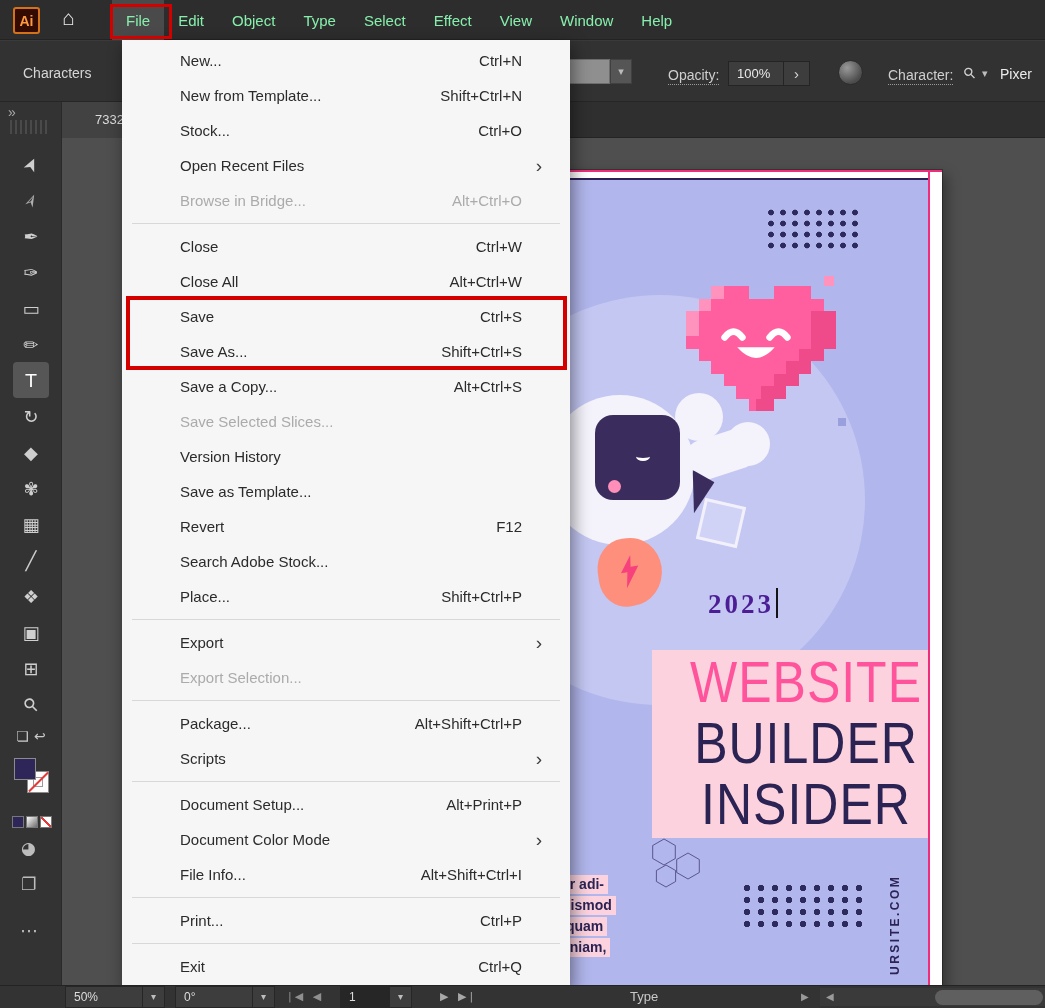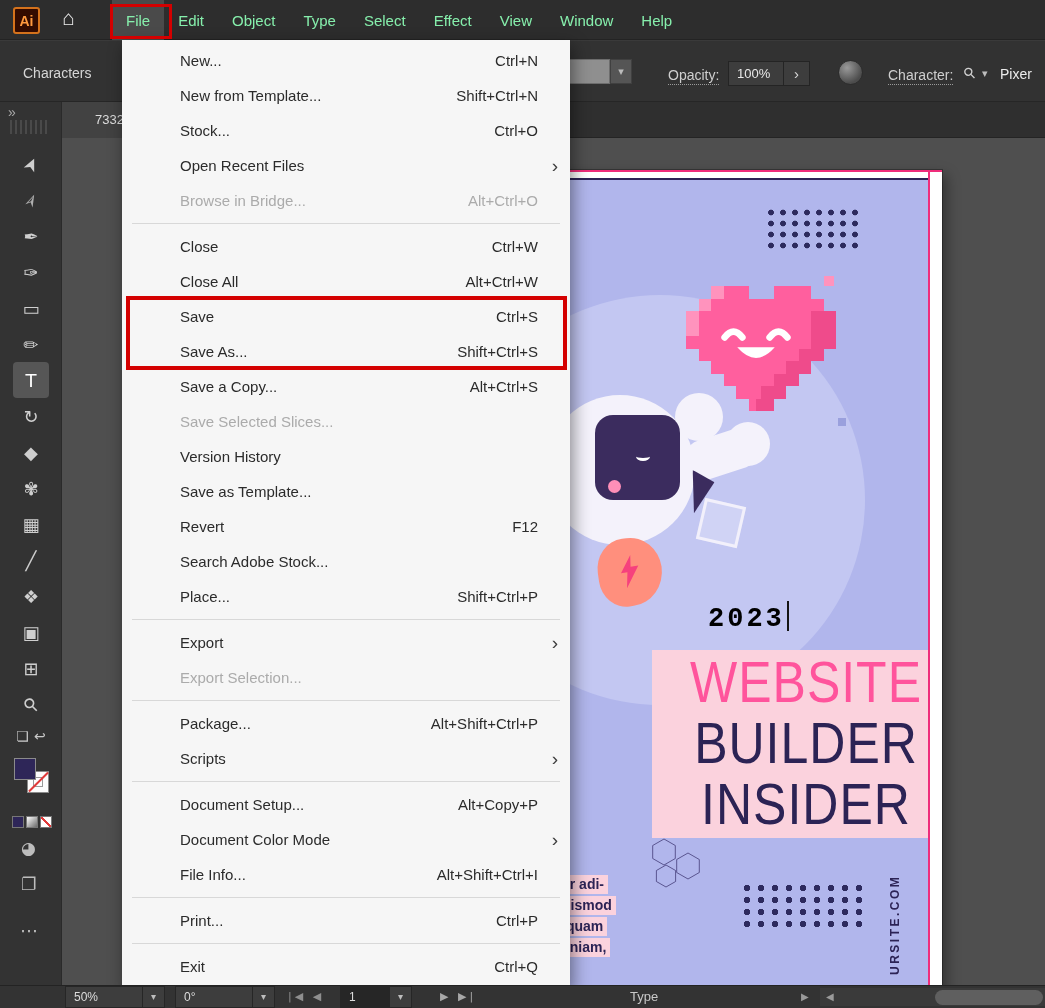--- a/index.html
+++ b/index.html
@@ -77,33 +77,33 @@
   .robot-head { position:absolute; left:95px; top:215px; width:150px; height:150px; border-radius:50%; background:#f4f2fb; }
   .robot-ear { position:absolute; left:225px; top:213px; width:48px; height:48px; border-radius:50%; background:#f4f2fb; }
   .robot-face { position:absolute; left:145px; top:235px; width:85px; height:85px; border-radius:18px; background:#3b2c5e; }
   .robot-eye { position:absolute; left:186px; top:272px; width:14px; height:9px; border-bottom:3px solid #ffffff; border-radius:50%; }
   .robot-cheek { position:absolute; left:158px; top:300px; width:13px; height:13px; border-radius:50%; background:#ff8fb8; }
   .robot-arm { position:absolute; left:233px; top:254px; width:78px; height:40px; border-radius:20px; background:#f4f2fb; transform:rotate(-18deg); }
   .robot-fist { position:absolute; left:276px; top:242px; width:44px; height:44px; border-radius:50%; background:#f4f2fb; }
   .robot-cone { position:absolute; left:233px; top:292px; width:34px; height:42px; background:#3b2c5e; clip-path:polygon(15% 0, 85% 18%, 45% 100%); transform:rotate(12deg); }
   .robot-cube { position:absolute; left:250px; top:322px; width:42px; height:42px; border:3px solid #f2f0fb; background:rgba(255,255,255,.22); transform:rotate(13deg); }
   .robot-blob { position:absolute; left:148px; top:358px; width:64px; height:68px; background:#ff8f7d; border-radius:48% 52% 55% 45%; transform:rotate(-8deg); display:flex; align-items:center; justify-content:center; }
-  .poster-year { position:absolute; left:258px; top:408px; font-family:Liberation Mono, monospace; font-weight:bold; font-size:27px; letter-spacing:3px; color:#000000;margin-top:13px; }
+  .poster-year { position:absolute; left:258px; top:408px; font-family:Liberation Serif, serif; font-weight:bold; font-size:27px; letter-spacing:3px; color:#4c1d95; }
   .text-cursor { display:inline-block; width:2px; height:30px; background:#141414; vertical-align:-5px; margin-left:2px; }
   .title-box { position:absolute; left:202px; top:470px; width:308px; height:188px; background:#fbd2dd; text-align:center; padding-top:2px; }
   .title-line { font-size:50px; line-height:61px; letter-spacing:1px; color:#2c2355; transform:scaleY(1.16); transform-origin:center; }
   .title-line.pink { color:#ff549c; }
   .hex-svg { position:absolute; left:198px; top:656px; }
   .fragments { position:absolute; left:108px; top:695px; width:110px; }
   .fragment-line { display:table; background:#fbd2dd; color:#2c2355; font-size:14px; font-weight:bold; padding:1px 4px 2px; margin-bottom:2px; white-space:nowrap; }
   .vertical-text { position:absolute; left:438px; top:680px; height:115px; writing-mode:vertical-rl; transform:rotate(180deg); font-size:12px; font-weight:bold; letter-spacing:2.5px; color:#2c2355; }
 
   
   .file-menu { position:absolute; left:122px; top:40px; width:448px; background:#f6f6f6; z-index:50; padding:3px 0 4px; box-shadow:3px 6px 16px rgba(0,0,0,.45); }
-  .menu-row { display:flex; align-items:center; height:35px; padding:0 12px 0 58px; font-size:15px; color:#2b2b2b; }
+  .menu-row { display:flex; align-items:center; height:35px; padding:0 28px 0 58px; font-size:15px; color:#2b2b2b; }
   .mi-shortcut { margin-left:auto; color:#2b2b2b; }
   .mi-arrow { width:18px; text-align:right; font-size:19px; color:#3d3d3d; margin-left:2px; }
   .menu-row.disabled .mi-label, .menu-row.disabled .mi-shortcut { color:#ababab; }
   .menu-row.separator { height:11px; padding:0 10px; }
   .menu-row.separator::after { content:""; display:block; width:100%; border-top:1px solid #d8d8d8; }
 
   
   .statusbar { position:absolute; left:0; right:0; bottom:0; height:23px; background:#333333; border-top:1px solid #232323; z-index:55; }
   .sb-select { position:absolute; top:0; height:22px; display:flex; }
   .sb-zoom { left:65px; width:100px; }
@@ -514,21 +514,21 @@
       </div>
 
       <div class="menu-row separator" data-name="menu-separator">
         
         
         
       </div>
 
       <div class="menu-row" data-name="menu-item-document-setup">
         <span class="mi-label" data-name="menu-item-label">Document Setup...</span>
-        <span class="mi-shortcut" data-name="menu-item-shortcut">Alt+Copy+P</span>
+        <span class="mi-shortcut" data-name="menu-item-shortcut">Alt+Print+P</span>
         <span class="mi-arrow" data-name="submenu-arrow-icon" style="visibility: hidden;">›</span>
       </div>
 
       <div class="menu-row" data-name="menu-item-document-color-mode">
         <span class="mi-label" data-name="menu-item-label">Document Color Mode</span>
         <span class="mi-shortcut" data-name="menu-item-shortcut"></span>
         <span class="mi-arrow" data-name="submenu-arrow-icon">›</span>
       </div>
 
       <div class="menu-row" data-name="menu-item-file-info">

